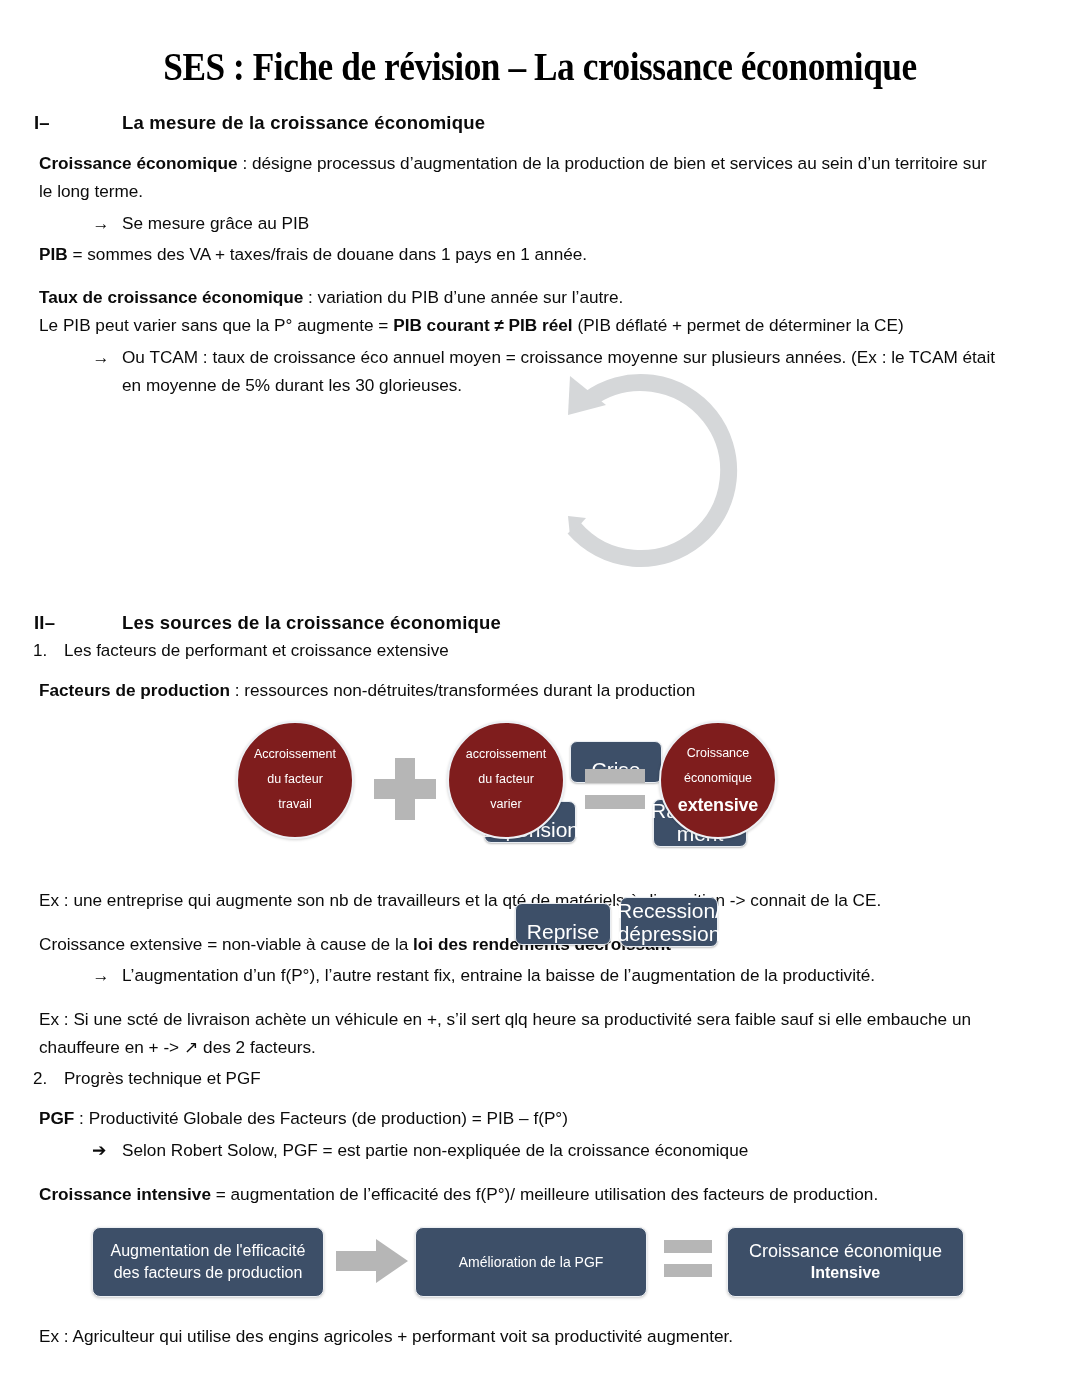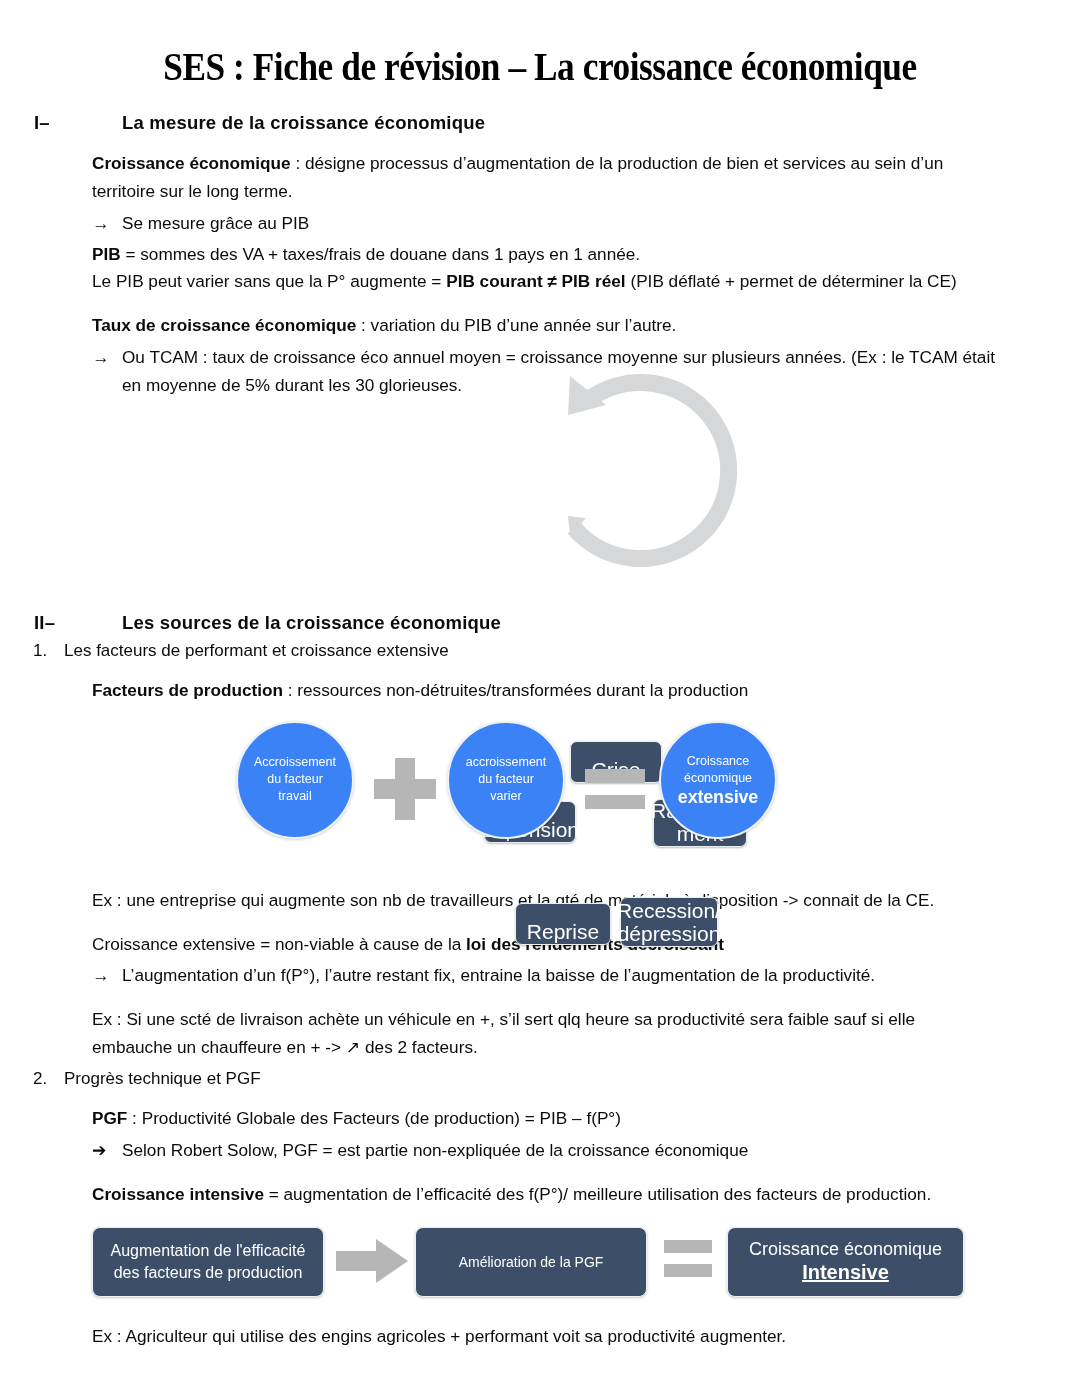--- a/index.html
+++ b/index.html
@@ -59,21 +59,21 @@
   .h-num .num {
     position: absolute;
     left: 33px;
   }
 
   
   .para {
     font-size: 17.2px;
     line-height: 1.62;
     margin: 16px 0 0 0;
-    padding: 0 90px 0 92px;
+    padding: 0 90px 0 39px;
   }
   .para.tight { margin-top: 3px; }
   .para.nm { margin-top: 0; }
   .bullet {
     font-size: 17.2px;
     line-height: 1.62;
     margin: 4px 0 0 0;
     padding-left: 122px;
     padding-right: 80px;
     position: relative;
@@ -123,31 +123,32 @@
     position: relative;
     width: 1080px;
     height: 150px;
     margin-top: 16px;
   }
   .circ {
     position: absolute;
     width: 114px;
     height: 114px;
     border-radius: 50%;
-    background: #3b82f6;
+    background: #7f1d1d;
     border: 2px solid #eef1f5;
     color: #ffffff;
     display: flex;
     flex-direction: column;
     align-items: center;
     justify-content: center;
     text-align: right;
     font-size: 12.5px;
     line-height: 1.38;
     box-shadow: 0 1px 3px rgba(0,0,0,0.18);
+    gap: 8px;
   }
   #circ-travail  { left: 236px; top: 0px; }
   #circ-capital  { left: 447px; top: 0px; }
   #circ-result   { left: 659px; top: 0px; }
   .circ .big {
     font-size: 18px;
     font-weight: 700;
     line-height: 1.05;
     letter-spacing: -0.2px;
   }
@@ -199,21 +200,21 @@
     flex-direction: column;
     align-items: center;
     justify-content: center;
     text-align: center;
     box-shadow: 0 1px 3px rgba(0,0,0,0.22);
   }
   #flow-efficacite { left: 92px;  top: 2px;  width: 230px; height: 68px; font-size: 16px; line-height: 1.35; }
   #flow-pgf        { left: 415px; top: 2px;  width: 230px; height: 68px; font-size: 14px; }
   #flow-intensive  { left: 727px; top: 2px;  width: 235px; height: 68px; }
   #flow-intensive .top { font-size: 18px; line-height: 1.2; }
-  #flow-intensive .big { font-size: 20px; font-weight: 700; line-height: 1.2; text-decoration: underline; }
+  #flow-intensive .big { font-size: 16px; font-weight: 700; line-height: 1.2; }
   .flow-arrow {
     position: absolute;
     left: 336px;
     top: 12px;
     width: 72px;
     height: 48px;
   }
   .flow-eq {
     position: absolute;
     left: 664px;
@@ -249,26 +250,26 @@
 
   <div class="bullet">
     <span class="marker">→</span>
     <span>Se mesure grâce au PIB</span>
   </div>
 
   <p class="para tight">
     <b>PIB</b><span> = sommes des VA + taxes/frais de douane dans 1 pays en 1 année.</span>
   </p>
 
+  <p class="para">
+    <b>Taux de croissance économique</b><span> : variation du PIB d’une année sur l’autre.</span>
+  </p>
+
   <p class="para nm">
     <span>Le PIB peut varier sans que la P° augmente = </span><b>PIB courant ≠ PIB réel</b><span> (PIB déflaté + permet de déterminer la CE)</span>
-  </p>
-
-  <p class="para">
-    <b>Taux de croissance économique</b><span> : variation du PIB d’une année sur l’autre.</span>
   </p>
 
   <div class="bullet">
     <span class="marker">→</span>
     <span>Ou TCAM : taux de croissance éco annuel moyen = croissance moyenne sur plusieurs années. (Ex : le TCAM était en moyenne de 5% durant les 30 glorieuses.</span>
   </div>
 
 
   <div class="cycle-wrap">
     <svg class="cycle-svg" width="290" height="232" viewBox="0 0 290 232">

